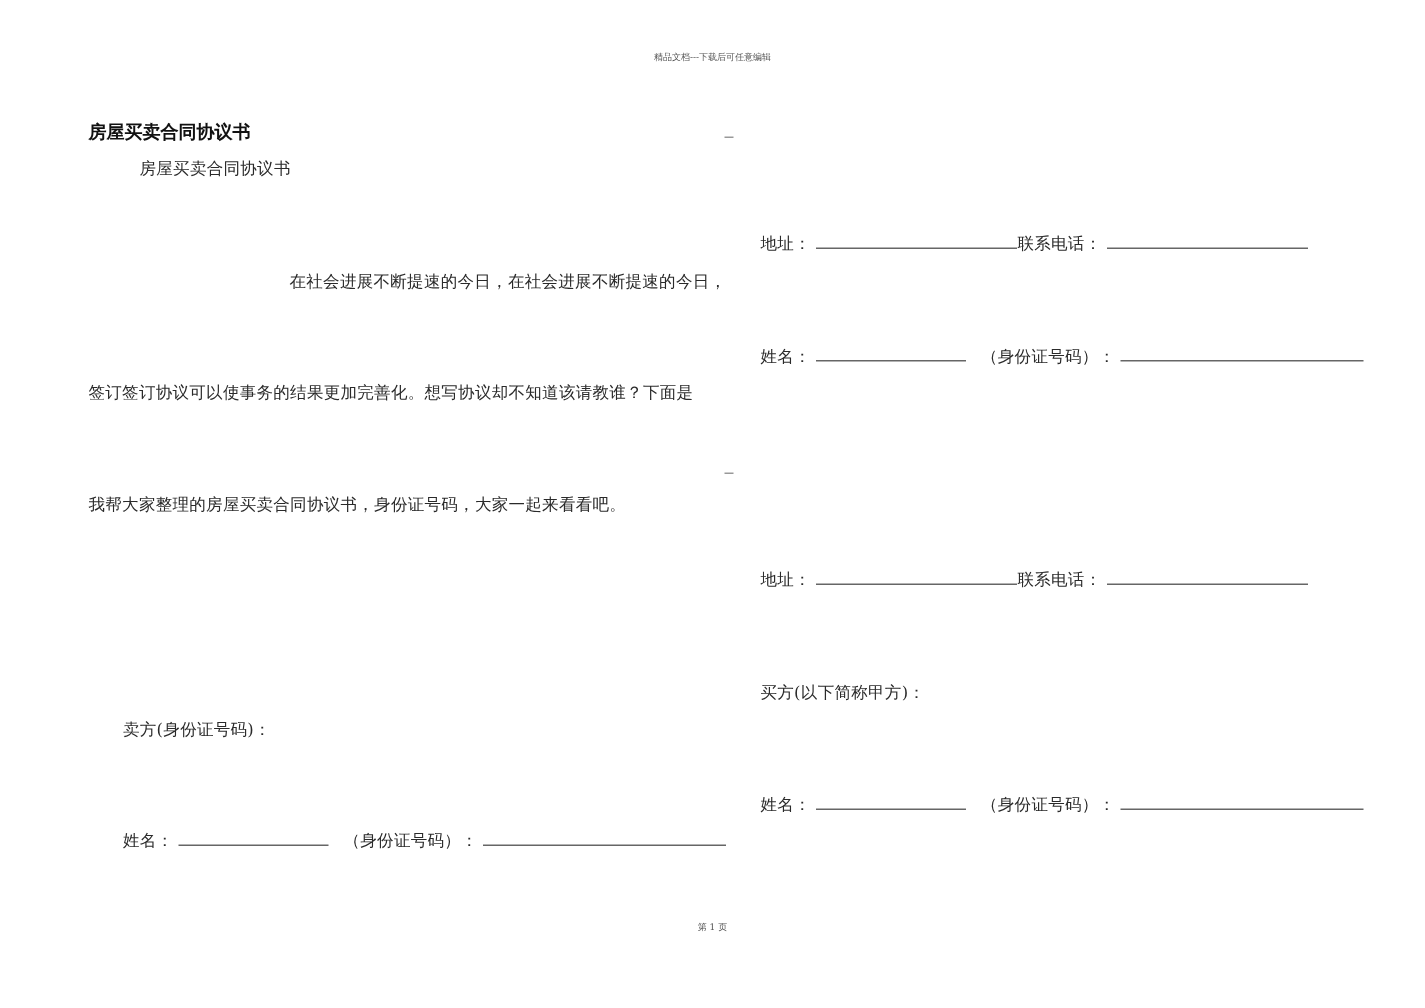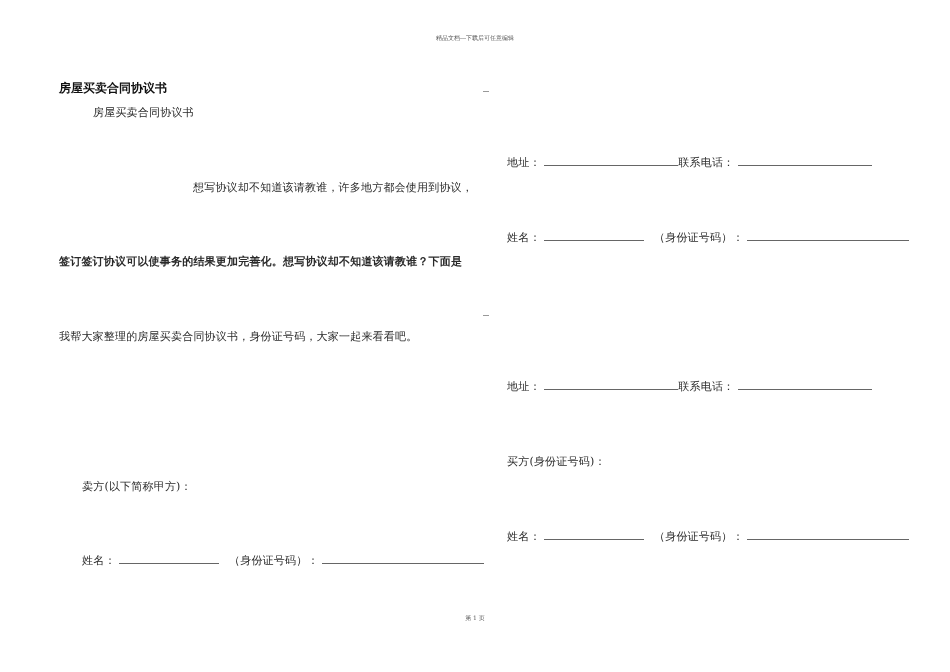--- a/index.html
+++ b/index.html
@@ -17,26 +17,26 @@
   </style>
 </head>
 <body>
 
 <div class="abs header-note">精品文档---下载后可任意编辑</div>
 
 <div class="abs title-bold">房屋买卖合同协议书</div>
 <div class="abs dash" style="left:483px; top:91px;"></div>
 <div class="abs body-text" style="left:93px; top:105px;">房屋买卖合同协议书</div>
 
-<div class="abs body-text" style="left:193px; top:180px;">想写协议却不知道该请教谁，许多地方都会使用到协议，</div>
-<div class="abs body-text" style="left:59px; top:254px;font-weight:bold;">签订签订协议可以使事务的结果更加完善化。想写协议却不知道该请教谁？下面是</div>
+<div class="abs body-text" style="left:193px; top:180px;">在社会进展不断提速的今日，在社会进展不断提速的今日，</div>
+<div class="abs body-text" style="left:59px; top:254px;">签订签订协议可以使事务的结果更加完善化。想写协议却不知道该请教谁？下面是</div>
 <div class="abs dash" style="left:483px; top:315px;"></div>
 <div class="abs body-text" style="left:59px; top:329px;">我帮大家整理的房屋买卖合同协议书，身份证号码，大家一起来看看吧。</div>
 
-<div class="abs body-text" style="left:82px; top:479px;">卖方(以下简称甲方)：</div>
+<div class="abs body-text" style="left:82px; top:479px;">卖方(身份证号码)：</div>
 
 <div class="abs body-text" style="left:82px; top:553px;">
   <span>姓名：</span>
   <span class="uline" style="width:100px;"></span>
   <span style="margin-left:6px;">（身份证号码）：</span>
   <span class="uline" style="width:162px;"></span>
 </div>
 
 <div class="abs body-text" style="left:507px; top:155px;">
   <span>地址：</span>
@@ -50,21 +50,21 @@
   <span style="margin-left:6px;">（身份证号码）：</span>
   <span class="uline" style="width:162px;"></span>
 </div>
 
 <div class="abs body-text" style="left:507px; top:379px;">
   <span>地址：</span>
   <span class="uline" style="width:134px;"></span><span>联系电话：</span>
   <span class="uline" style="width:134px;"></span>
 </div>
 
-<div class="abs body-text" style="left:507px; top:454px;">买方(身份证号码)：</div>
+<div class="abs body-text" style="left:507px; top:454px;">买方(以下简称甲方)：</div>
 
 <div class="abs body-text" style="left:507px; top:529px;">
   <span>姓名：</span>
   <span class="uline" style="width:100px;"></span>
   <span style="margin-left:6px;">（身份证号码）：</span>
   <span class="uline" style="width:162px;"></span>
 </div>
 
 <div class="abs footer-note">第 1 页</div>
 

